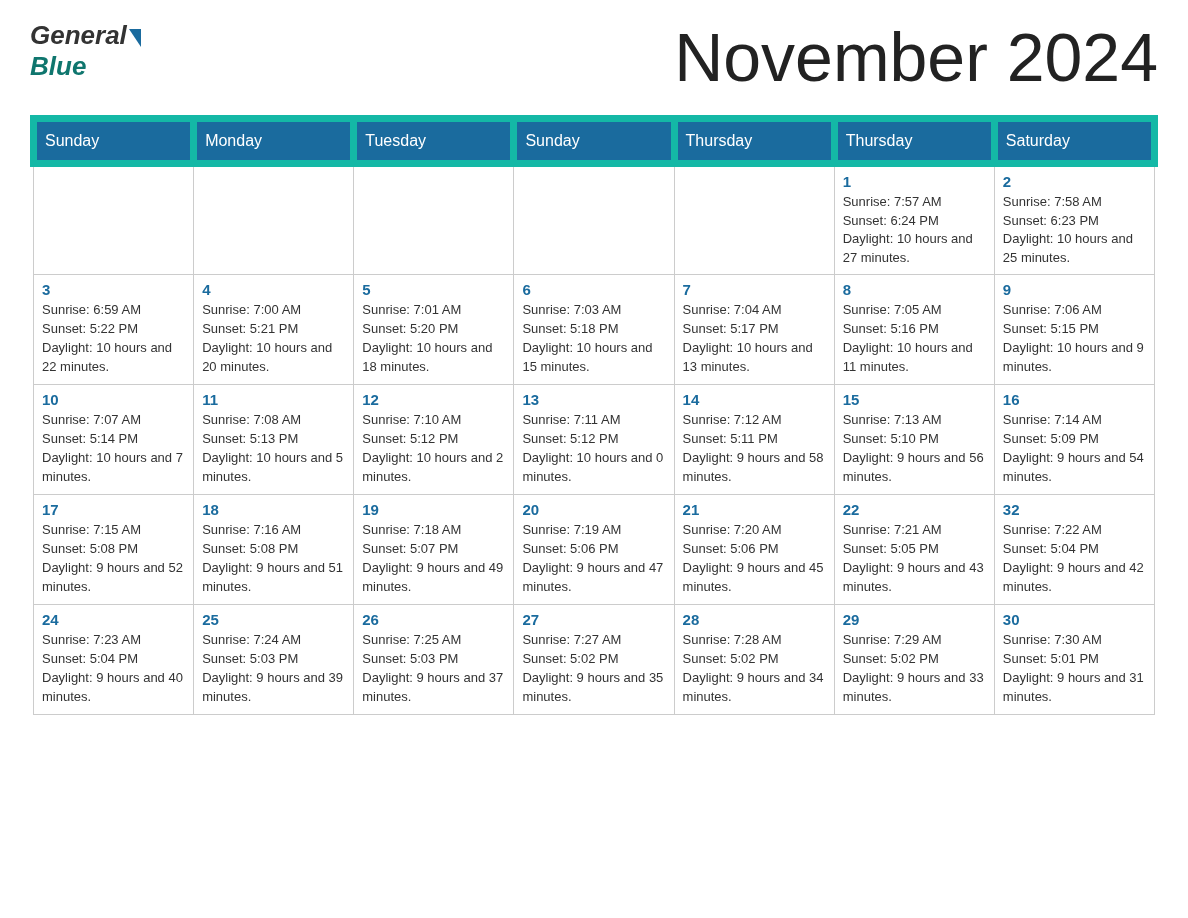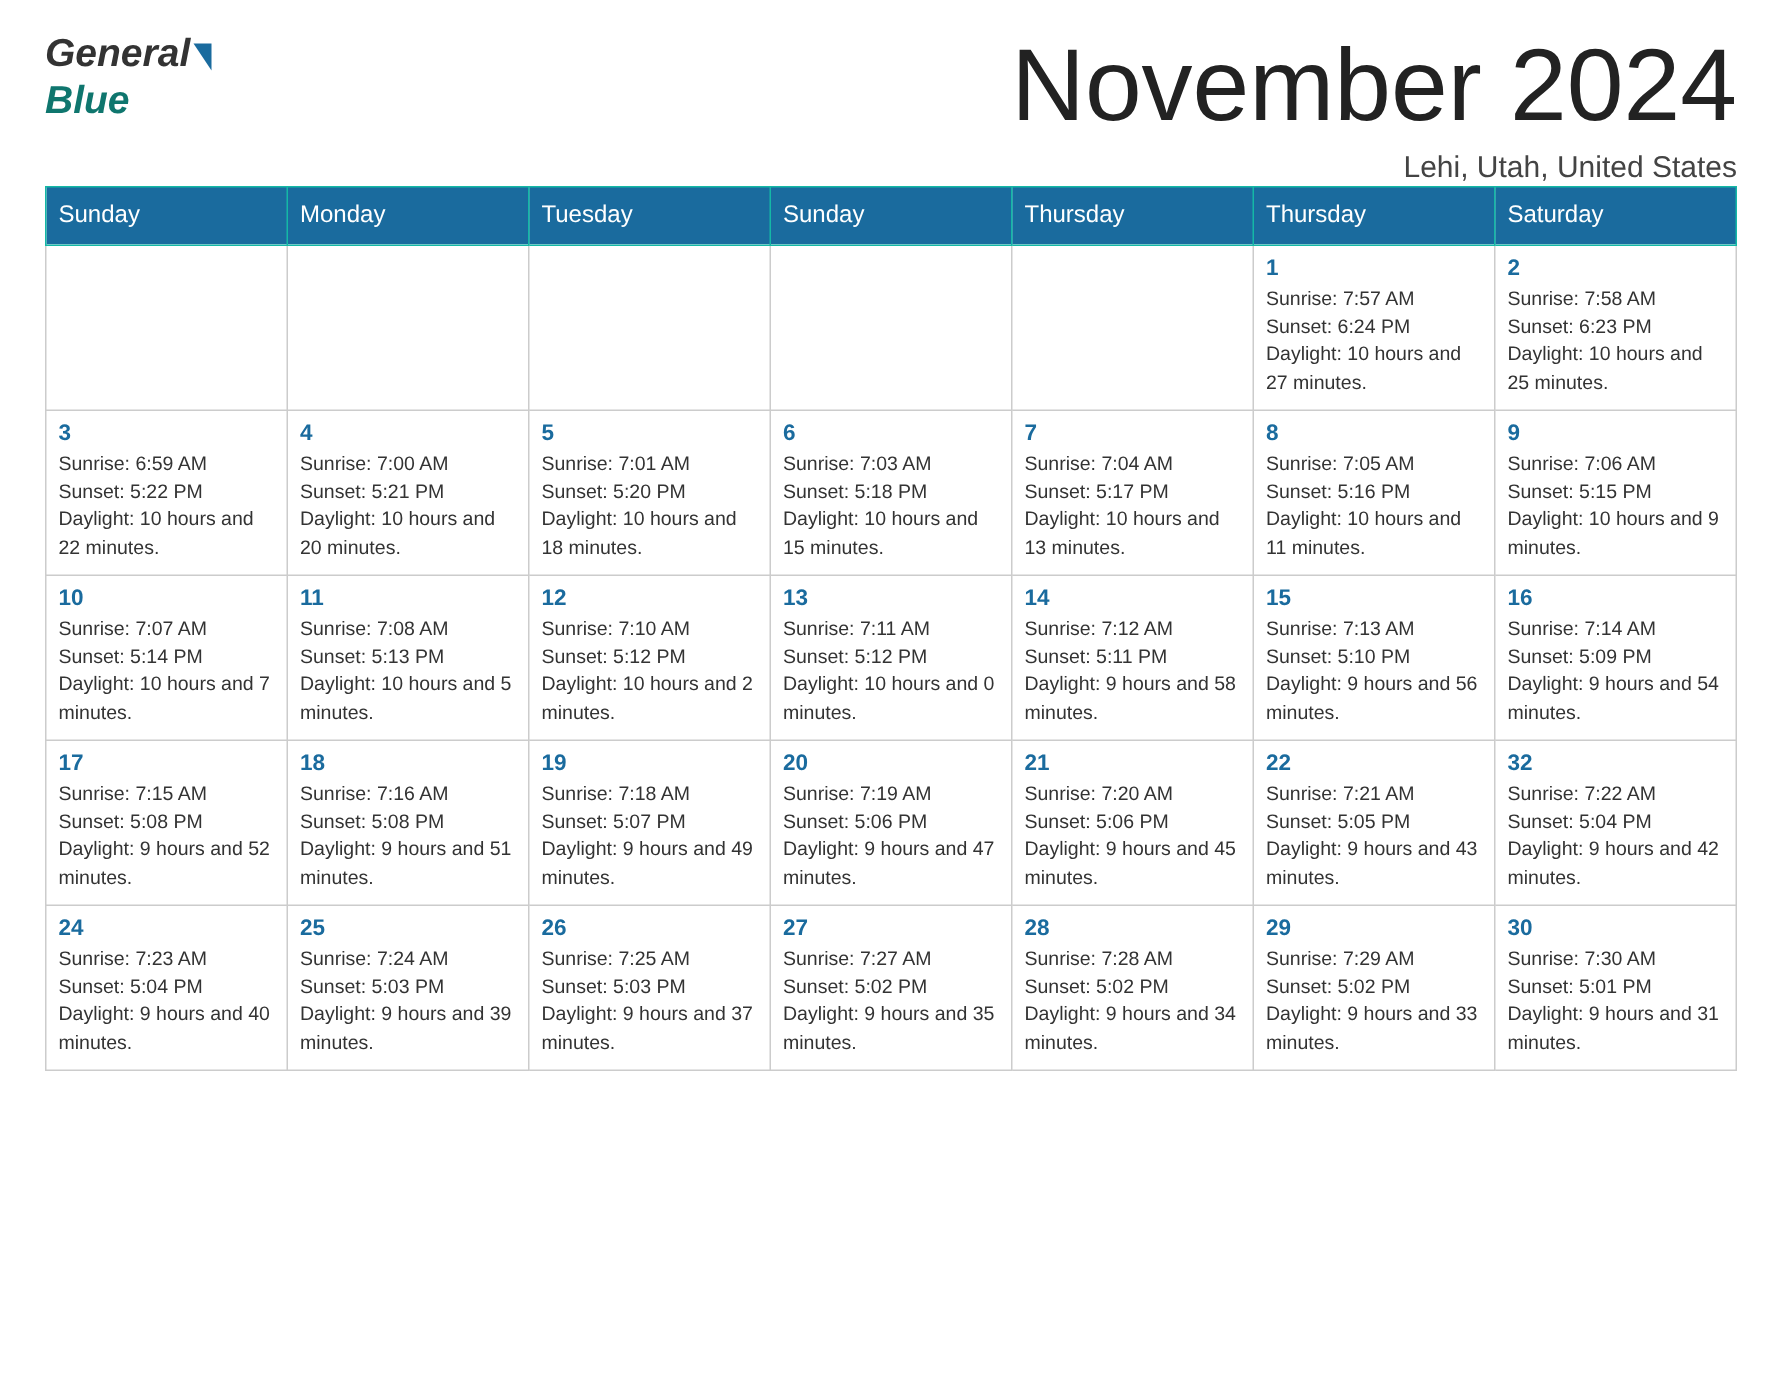--- a/index.html
+++ b/index.html
@@ -8,20 +8,21 @@
       background: #fff;
       color: #222;
       width: 1188px;
       min-height: 918px;
       padding: 20px 30px;
     }
     .header {
       display: flex;
       justify-content: space-between;
       align-items: flex-start;
+      margin-bottom: 20px;
     }
     .logo {
       display: flex;
       flex-direction: column;
       align-items: flex-start;
     }
     .logo-general {
       font-size: 26px;
       font-weight: bold;
       color: #333;
@@ -62,21 +63,21 @@
       border-collapse: collapse;
       border: 1px solid #aaa;
     }
     .calendar th {
       background: #1a6b9e;
       color: #fff;
       font-size: 16px;
       font-weight: normal;
       padding: 10px 8px;
       text-align: left;
-      border: 1px solid #14b8a6;
+      border: 7px solid #14b8a6;
     }
     .calendar td {
       vertical-align: top;
       padding: 6px 8px;
       border: 1px solid #ccc;
       font-size: 12.5px;
       color: #222;
       width: 14.28%;
       min-height: 90px;
       height: 110px;
@@ -110,21 +111,20 @@
 <div class="header">
   <div class="logo">
     <div class="logo-row">
       <span class="logo-general">General</span>
       <div class="logo-arrow"></div>
     </div>
     <span class="logo-blue">Blue</span>
   </div>
   <div class="title-block">
     <div class="month-title">November 2024</div>
-    <div class="location">Lehi, Utah, United States</div>
   </div>
 </div>
 
 <table class="calendar">
   <thead>
     <tr>
     <th>Sunday</th>
         <th>Monday</th>
         <th>Tuesday</th>
         <th>Sunday</th>

